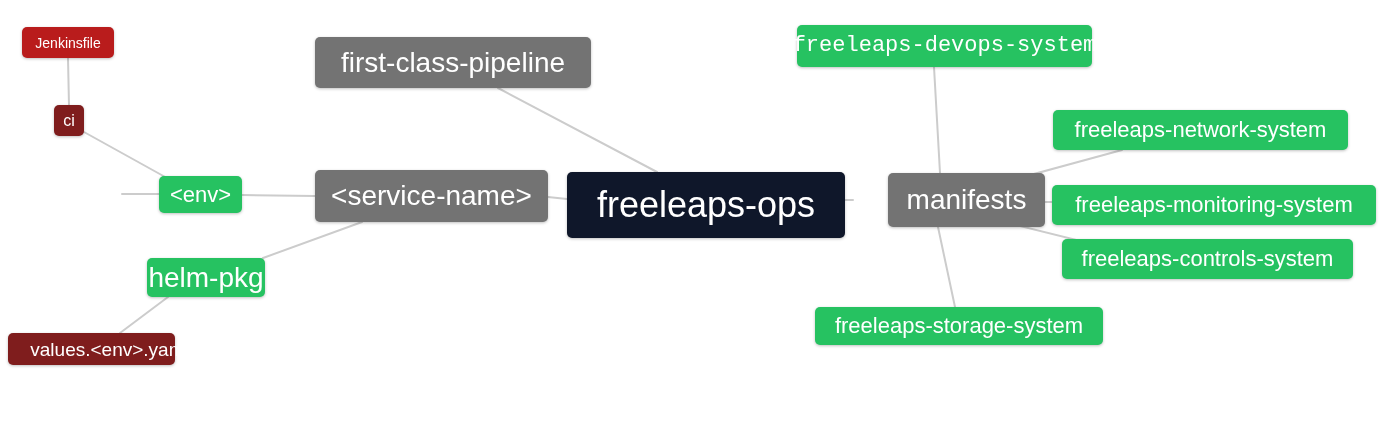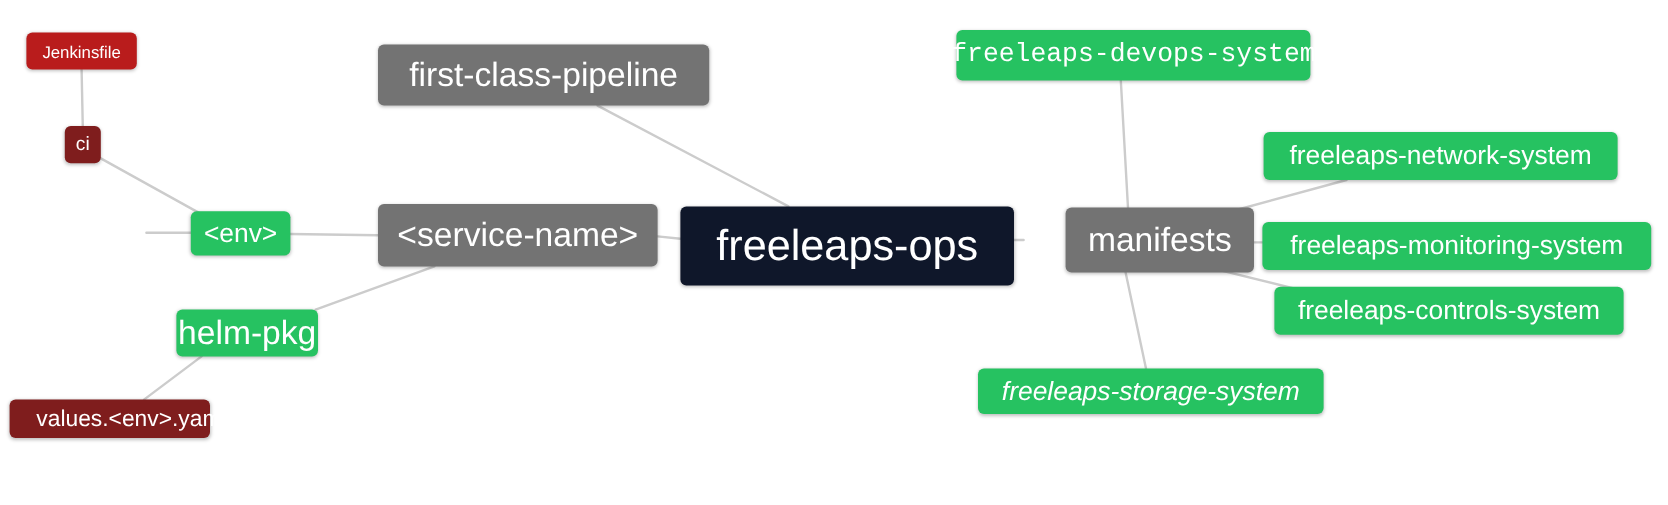--- a/index.html
+++ b/index.html
@@ -87,19 +87,19 @@
   <div class="node blue" style="left:853px; top:173px; width:157px; height:54px; font-size:28px;margin-left:35px;">manifests</div>
 
   <div class="node green" style="left:797px; top:25px;  width:295px; height:42px; font-size:22px;font-family:Liberation Mono, monospace;">freeleaps-devops-system</div>
 
   <div class="node green" style="left:1053px;top:110px; width:295px; height:40px; font-size:22px;">freeleaps-network-system</div>
 
   <div class="node green" style="left:1052px;top:185px; width:324px; height:40px; font-size:22px;">freeleaps-monitoring-system</div>
 
   <div class="node green" style="left:1062px;top:239px; width:291px; height:40px; font-size:22px;">freeleaps-controls-system</div>
 
-  <div class="node green" style="left:815px; top:307px; width:288px; height:38px; font-size:22px;font-style:italic;">freeleaps-storage-system</div>
+  <div class="node green" style="left:815px; top:307px; width:288px; height:38px; font-size:22px;">freeleaps-storage-system</div>
 
   <div class="node green" style="left:147px; top:258px; width:118px; height:39px; font-size:28px;">helm-pkg</div>
 
   <div class="node red" style="left:8px;   top:333px; width:167px; height:32px; font-size:19px;padding-left:36px;">values.&lt;env&gt;.yaml</div>
 
 </div>
 
 </body></html>

